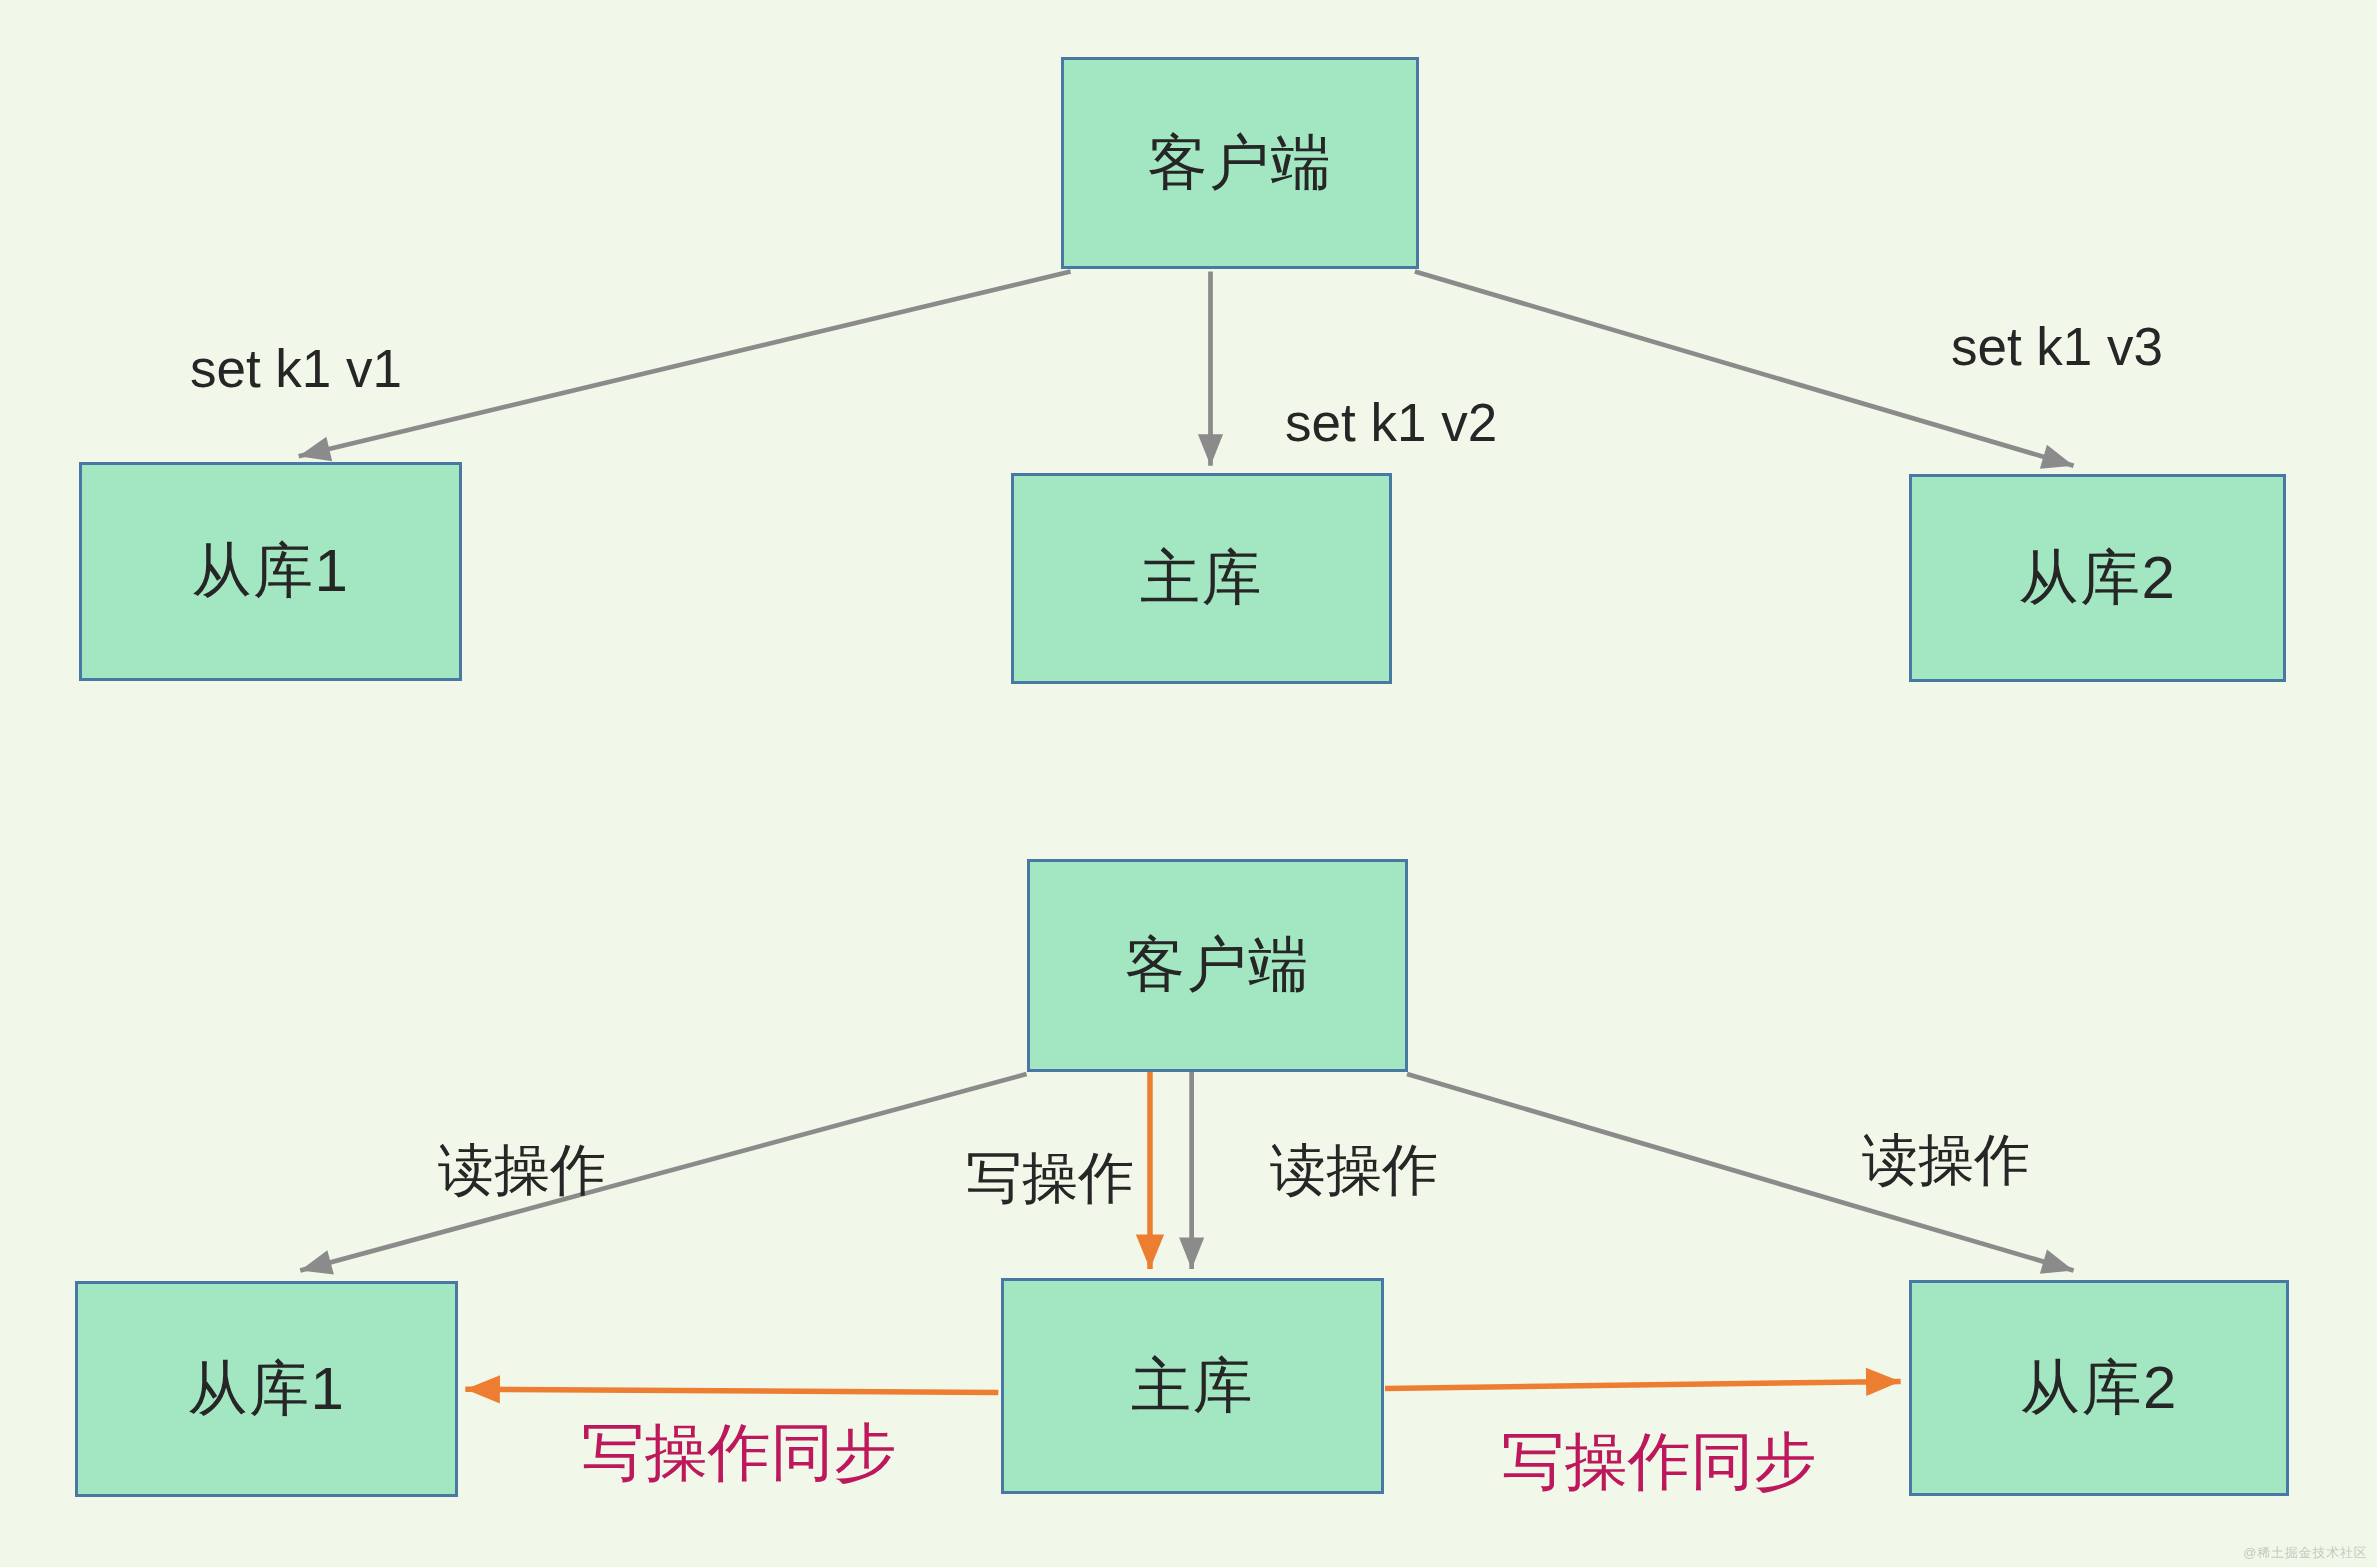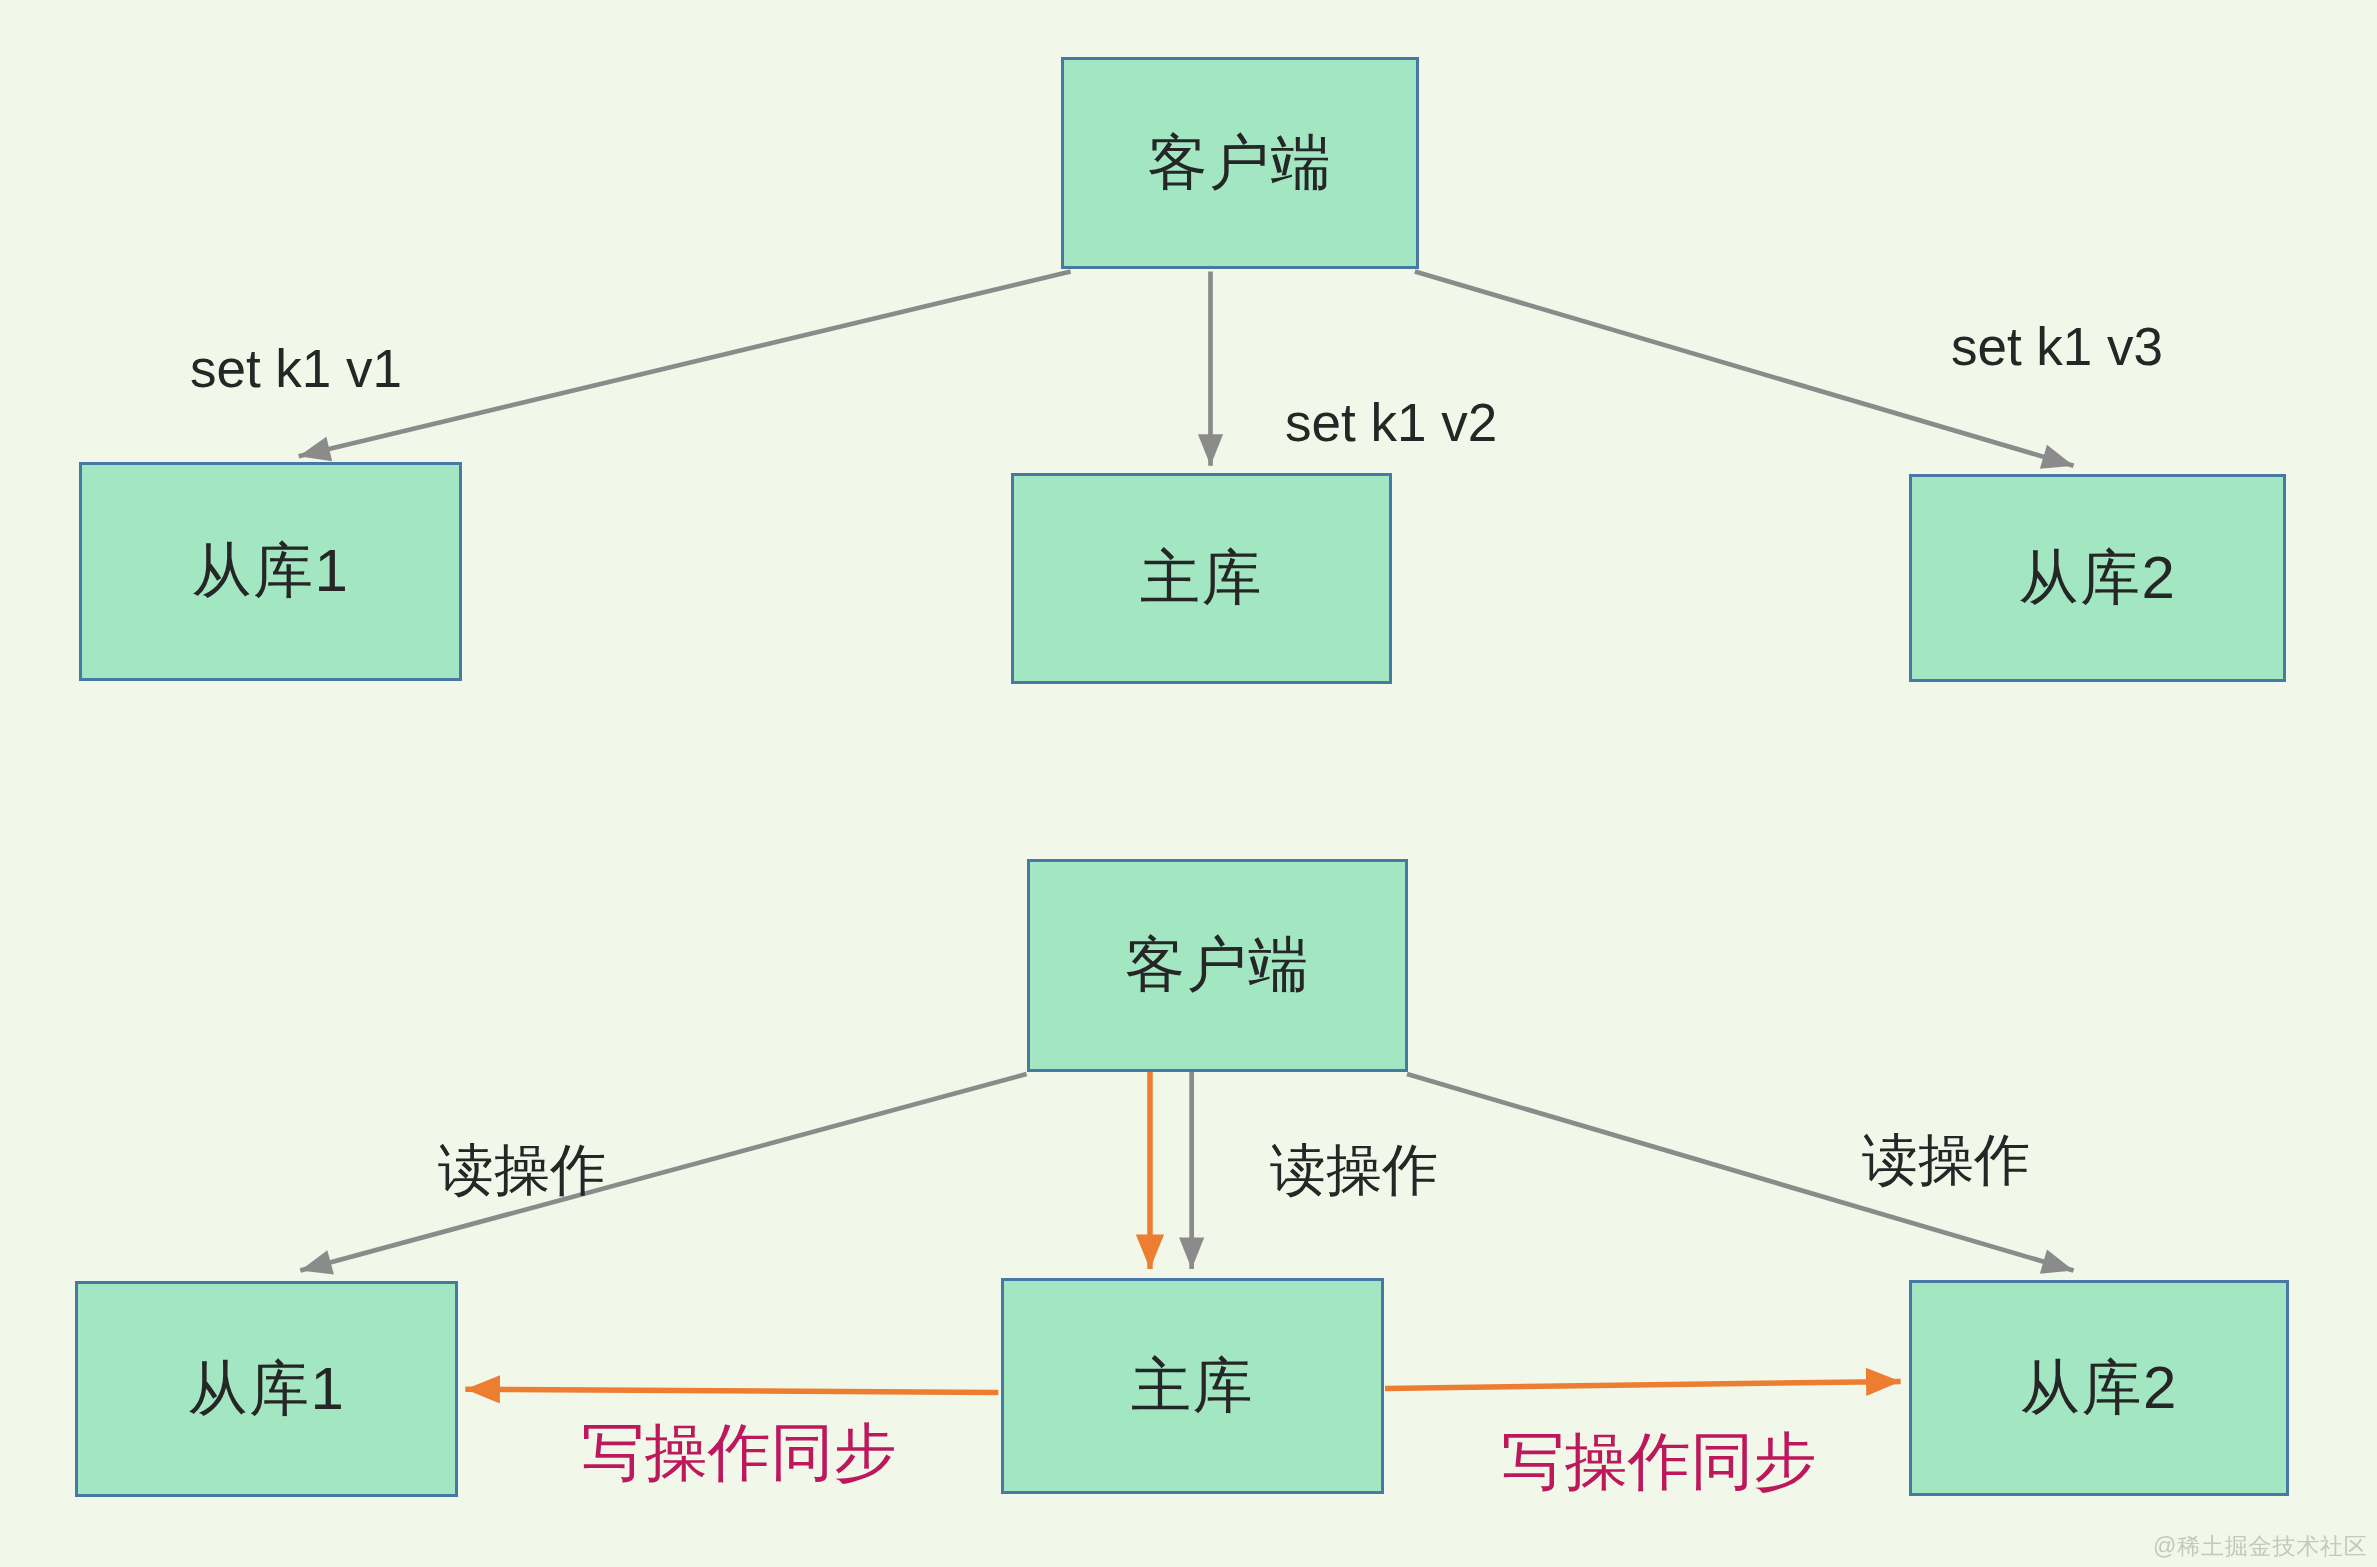--- a/index.html
+++ b/index.html
@@ -42,21 +42,21 @@
   .lbl-op  { font-size: 56px; transform: translate(-50%, -50%); margin-left: 28px; }
   .lbl-sync {
     font-size: 63px;
     color: #be185d;
     transform: translate(-50%, -50%);
   }
   #watermark {
     position: absolute;
     right: 9.4px;
     bottom: 6.3px;
-    font-size: 23px;
+    font-size: 13px;
     color: #c2cabb;
     letter-spacing: 0.8px;
   }
   
   #t-client { left: 1061px; top: 57px;   width: 358px; height: 212px; }
   #t-slave1 { left: 79px;  top: 462px;  width: 383px; height: 219px; }
   #t-master { left: 1011px; top: 473px;  width: 381px; height: 211px; }
   #t-slave2 { left: 1909px; top: 474px;  width: 377px; height: 208px; }
   #b-client { left: 1027px; top: 859px; width: 381px; height: 213px; }
   #b-slave1 { left: 75px;   top: 1281px; width: 383px; height: 216px; }
@@ -109,20 +109,21 @@
   <div class="edge-label lbl-set" id="lbl-set1">set k1 v1</div>
   <div class="edge-label lbl-set" id="lbl-set2">set k1 v2</div>
   <div class="edge-label lbl-set" id="lbl-set3">set k1 v3</div>
 
   <div class="node" id="b-client">客户端</div>
   <div class="node" id="b-slave1">从库1</div>
   <div class="node" id="b-master">主库</div>
   <div class="node" id="b-slave2">从库2</div>
 
   <div class="edge-label lbl-op" id="lbl-read-left">读操作</div>
+  <div class="edge-label lbl-op" id="lbl-write">写操作</div>
   <div class="edge-label lbl-op" id="lbl-read-middle">读操作</div>
   <div class="edge-label lbl-op" id="lbl-read-right">读操作</div>
   <div class="edge-label lbl-sync" id="lbl-sync-left">写操作同步</div>
   <div class="edge-label lbl-sync" id="lbl-sync-right">写操作同步</div>
 
   <div id="watermark">@稀土掘金技术社区</div>
 </div>
 
 
 </body></html>

